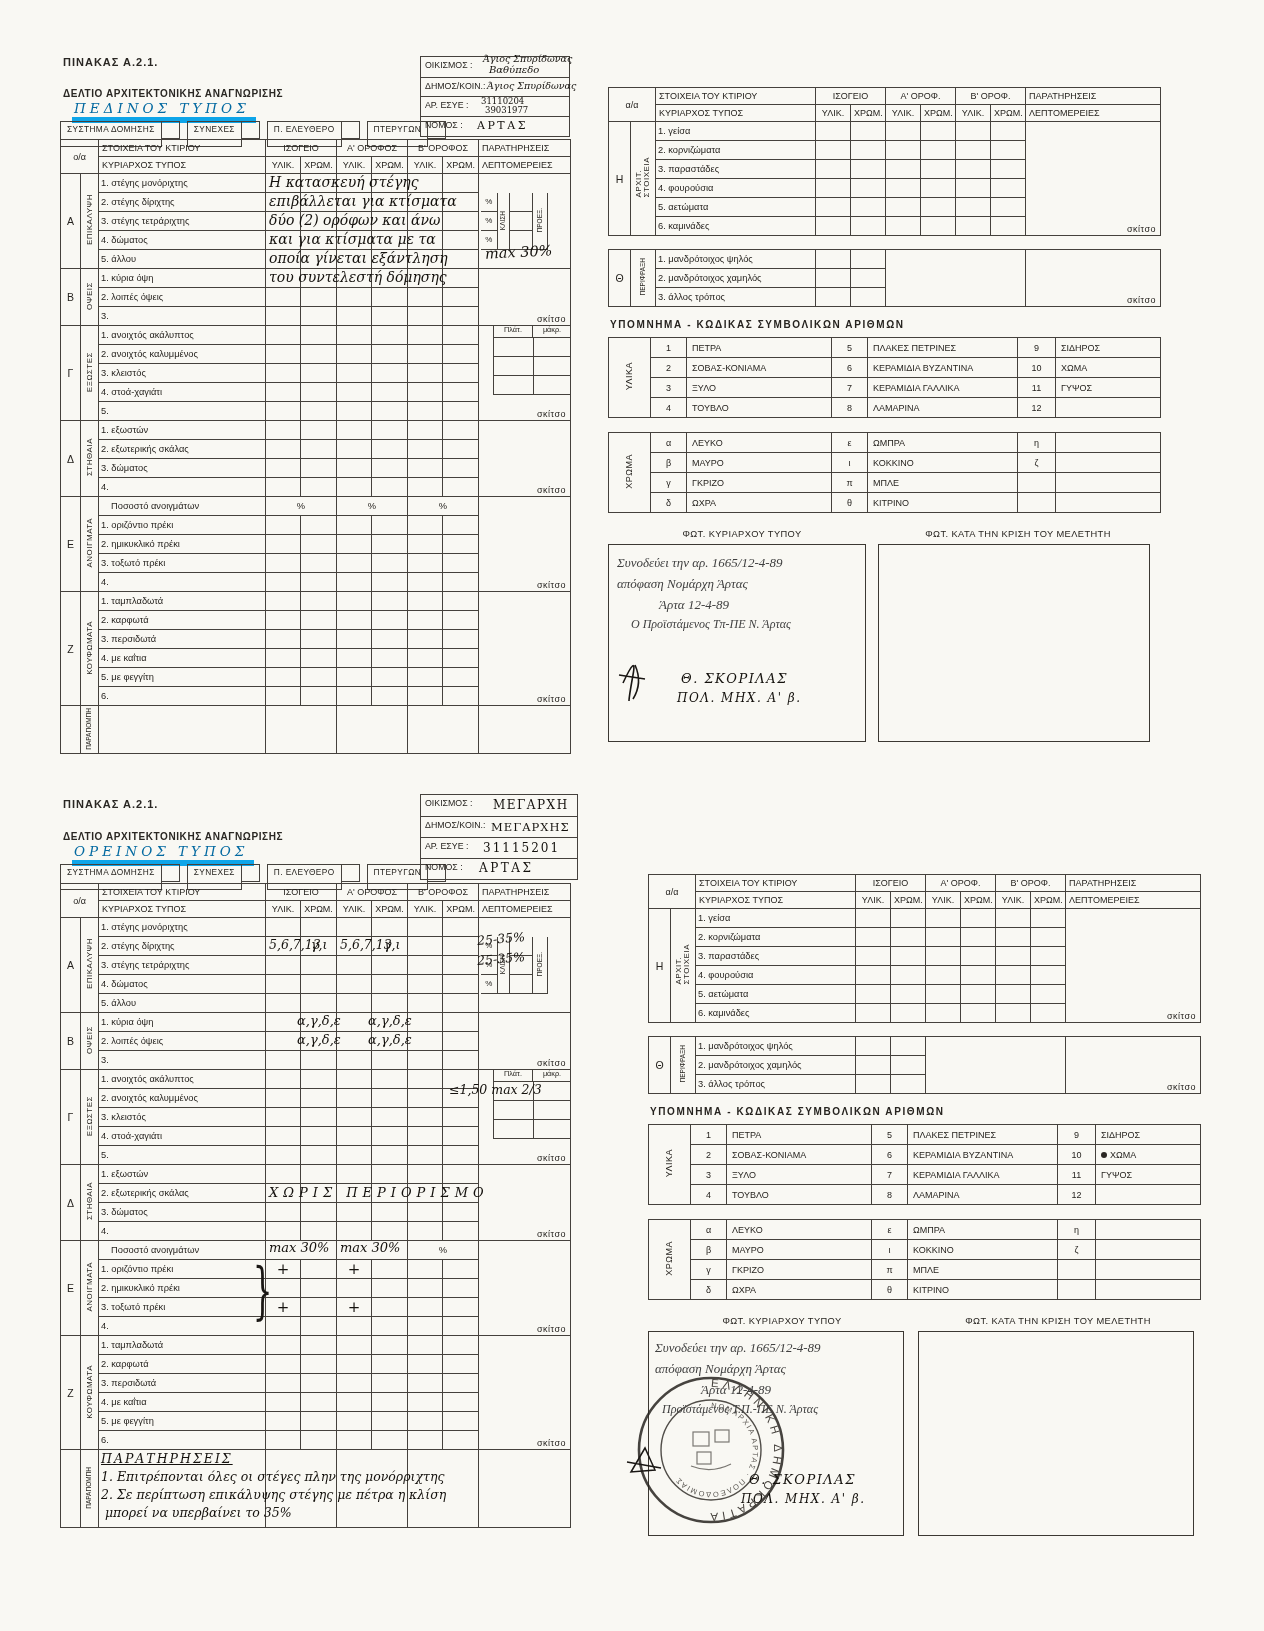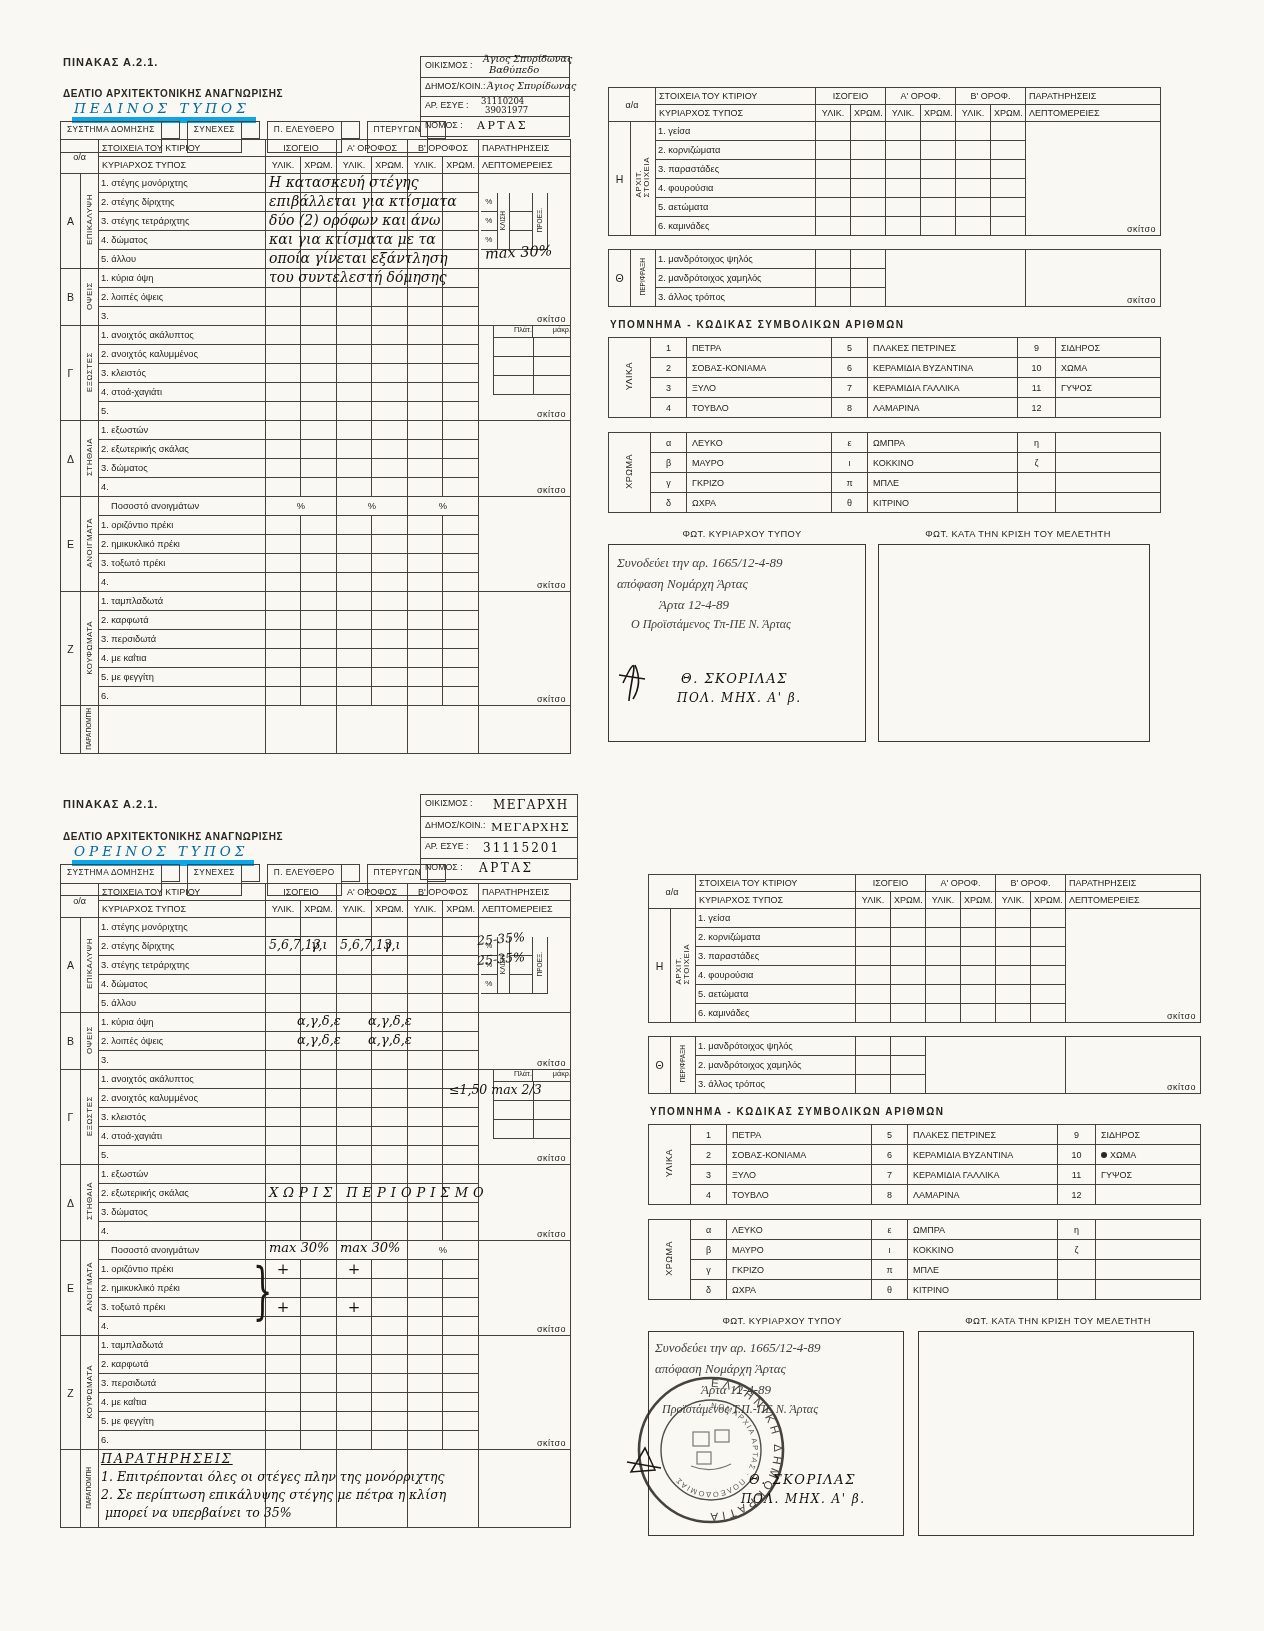--- a/index.html
+++ b/index.html
@@ -7,21 +7,21 @@
   .sheet{position:relative;width:1264px;height:1631px;background:#f9f8f3;overflow:hidden;
          font-family:"Liberation Sans",sans-serif;color:#26231f}
   .pos{position:absolute}
   .pin{font-size:11px;letter-spacing:1px;font-weight:bold;color:#2a2723}
   .ttl{font-size:10px;letter-spacing:.6px;font-weight:bold;color:#2a2723}
   .handc{font-family:"DejaVu Serif",serif;font-style:italic;font-size:13.5px;letter-spacing:4px;
          color:#0369a1;border-bottom:6px solid #0ea5e9;padding:0 6px 1px 2px;white-space:nowrap}
   
   .sysbar{display:flex;gap:7px}
   .sysbar .grp{display:flex}
-  .sysbar .lb{border:1px solid #45413c;height:32px;padding:2px 6px;font-size:8.3px;letter-spacing:.4px;white-space:nowrap}
+  .sysbar .lb{border:1px solid #45413c;height:26px;padding:2px 6px;font-size:8.3px;letter-spacing:.4px;white-space:nowrap}
   .sysbar .bx{border:1px solid #45413c;border-left:none;width:18px;height:18px}
   
   .ibox{border:1px solid #45413c;background:transparent}
   .ibox .irow{position:relative;border-bottom:1px solid #45413c;padding:3px 4px 0 4px;font-size:8.8px;white-space:nowrap}
   .ibox .irow:last-child{border-bottom:none}
   .hv{position:absolute;font-family:"DejaVu Serif",serif;font-style:italic;color:#14110d;white-space:nowrap;z-index:3}
   .hvc{position:absolute;font-family:"DejaVu Serif",serif;color:#14110d;letter-spacing:2.5px;white-space:nowrap;z-index:3}
   
   table.frm{border-collapse:collapse;table-layout:fixed;background:transparent}
   table.frm{margin-top:-1px}
@@ -51,21 +51,21 @@
   .ap div:last-child{border-bottom:none}
   .ak{width:12px;border-left:1px solid #45413c;display:flex;align-items:center;justify-content:center}
   .ab{width:24px;border-left:1px solid #45413c}
   .ab div{height:19px;border-bottom:1px solid #45413c}
   .ab div:last-child{border-bottom:none}
   .apx{width:15px;border-left:1px solid #45413c;display:flex;align-items:center;justify-content:center}
   .ah{position:absolute;font-family:"DejaVu Serif",serif;font-style:italic;color:#14110d;white-space:nowrap;z-index:5}
   
   .mini{position:absolute;top:-1px;right:-1px;width:78px;border-left:1px solid #45413c;background:transparent;z-index:2}
   .mh{display:flex;height:13px;border-bottom:1px solid #45413c;font-size:7.3px}
-  .mh span{flex:1;text-align:right;overflow:hidden}
+  .mh span{flex:1;text-align:center;overflow:hidden}
   .mh span:first-child{border-right:1px solid #45413c}
   .mr{height:19px;border-bottom:1px solid #45413c;position:relative}
   .mr::after{content:"";position:absolute;left:39px;top:0;bottom:0;border-left:1px solid #45413c}
   
   .lg td{height:20px}
   .lg .nm{font-size:9px;padding-left:5px}
   .lg .no{text-align:center;font-size:9px}
   .lgt{font-size:10px;letter-spacing:1.6px;font-weight:bold}
   
   .caps{display:flex;font-size:9.3px;letter-spacing:.4px}

